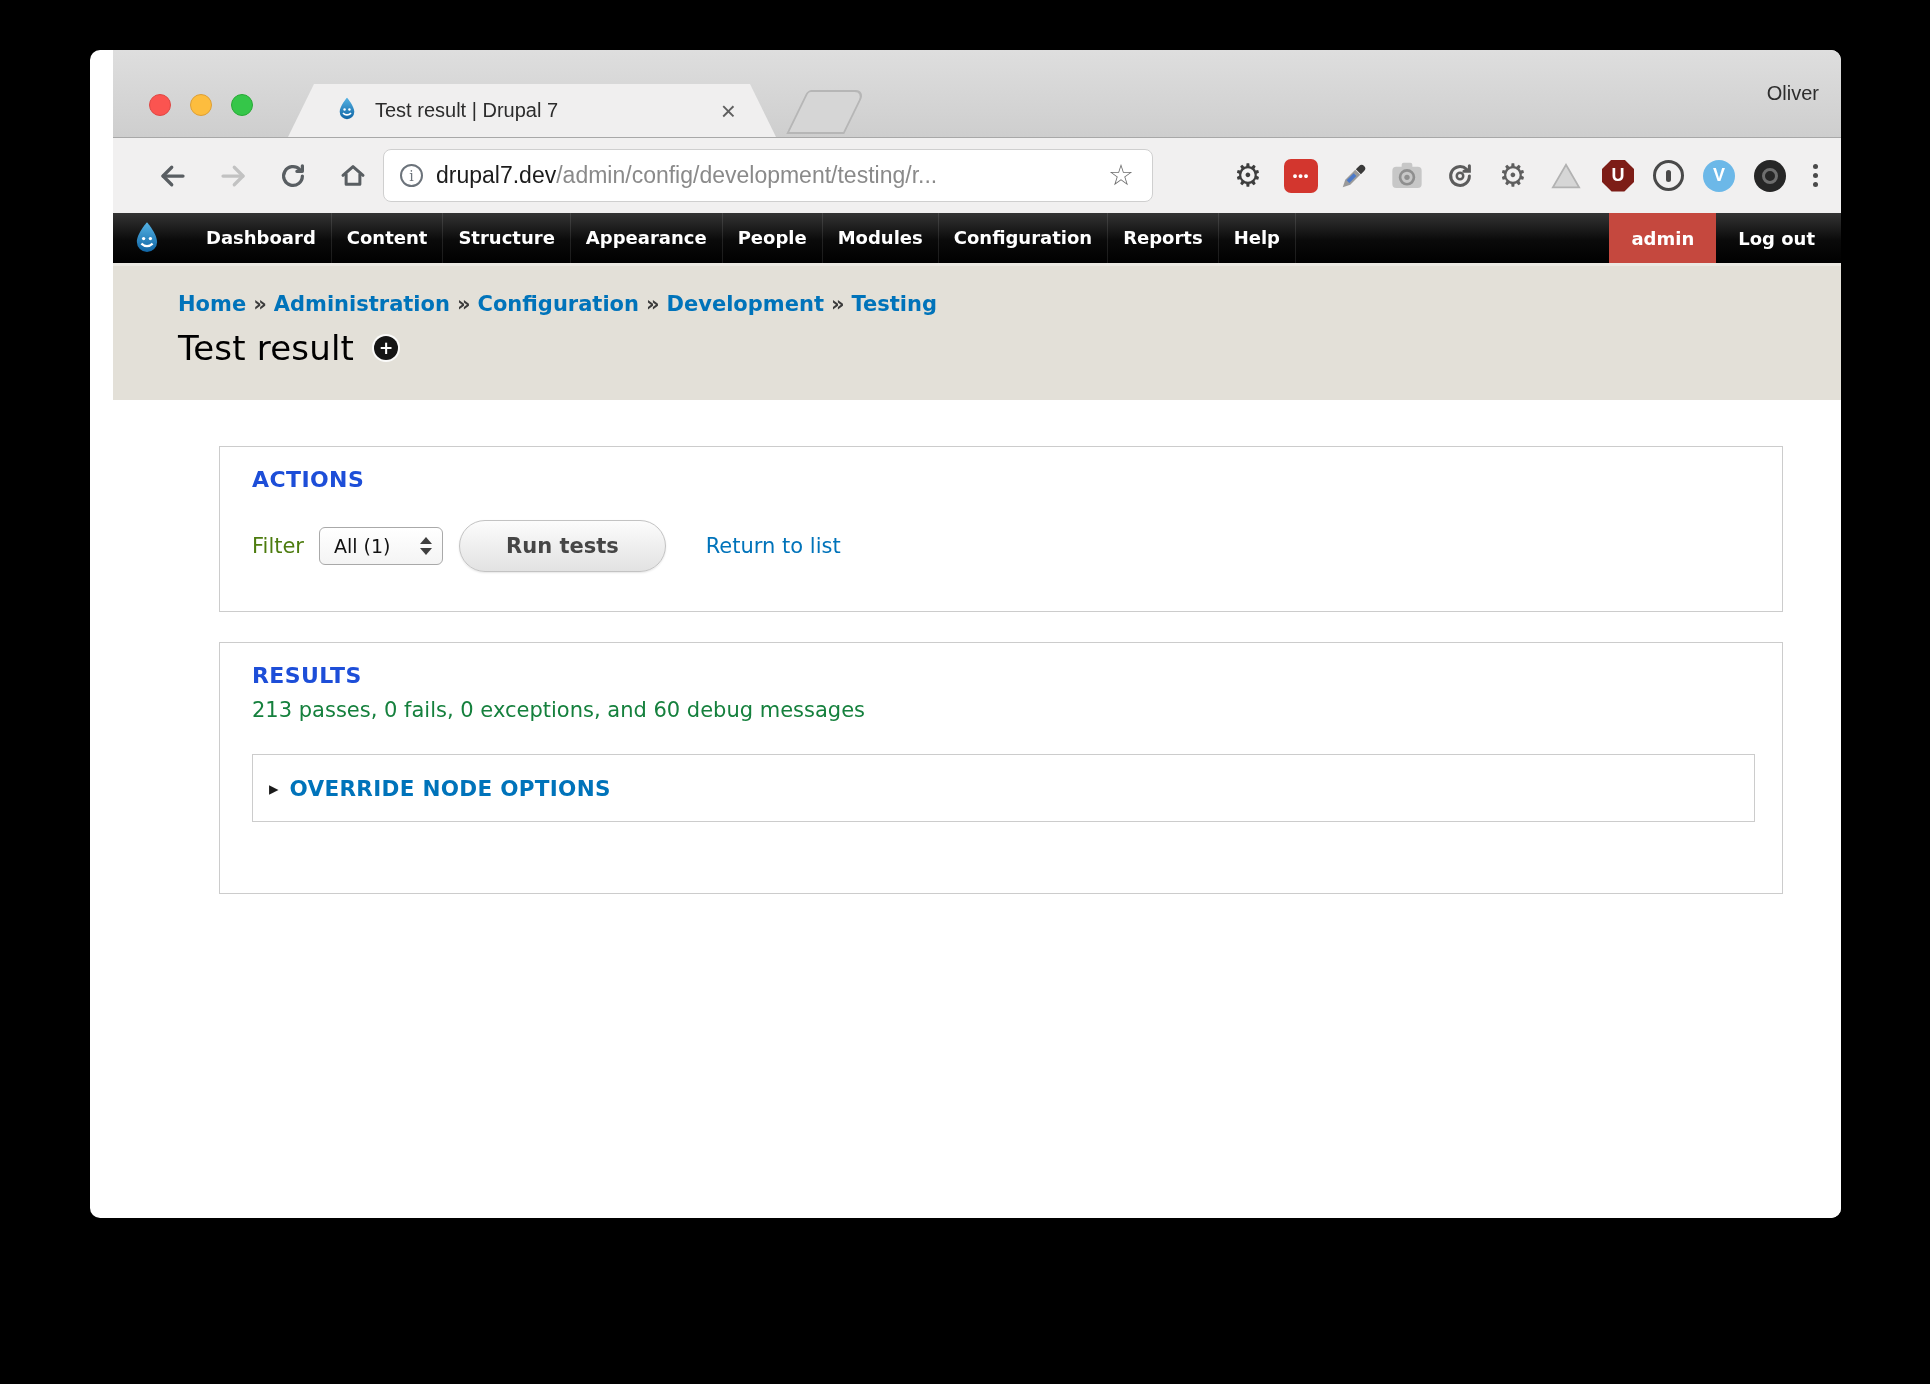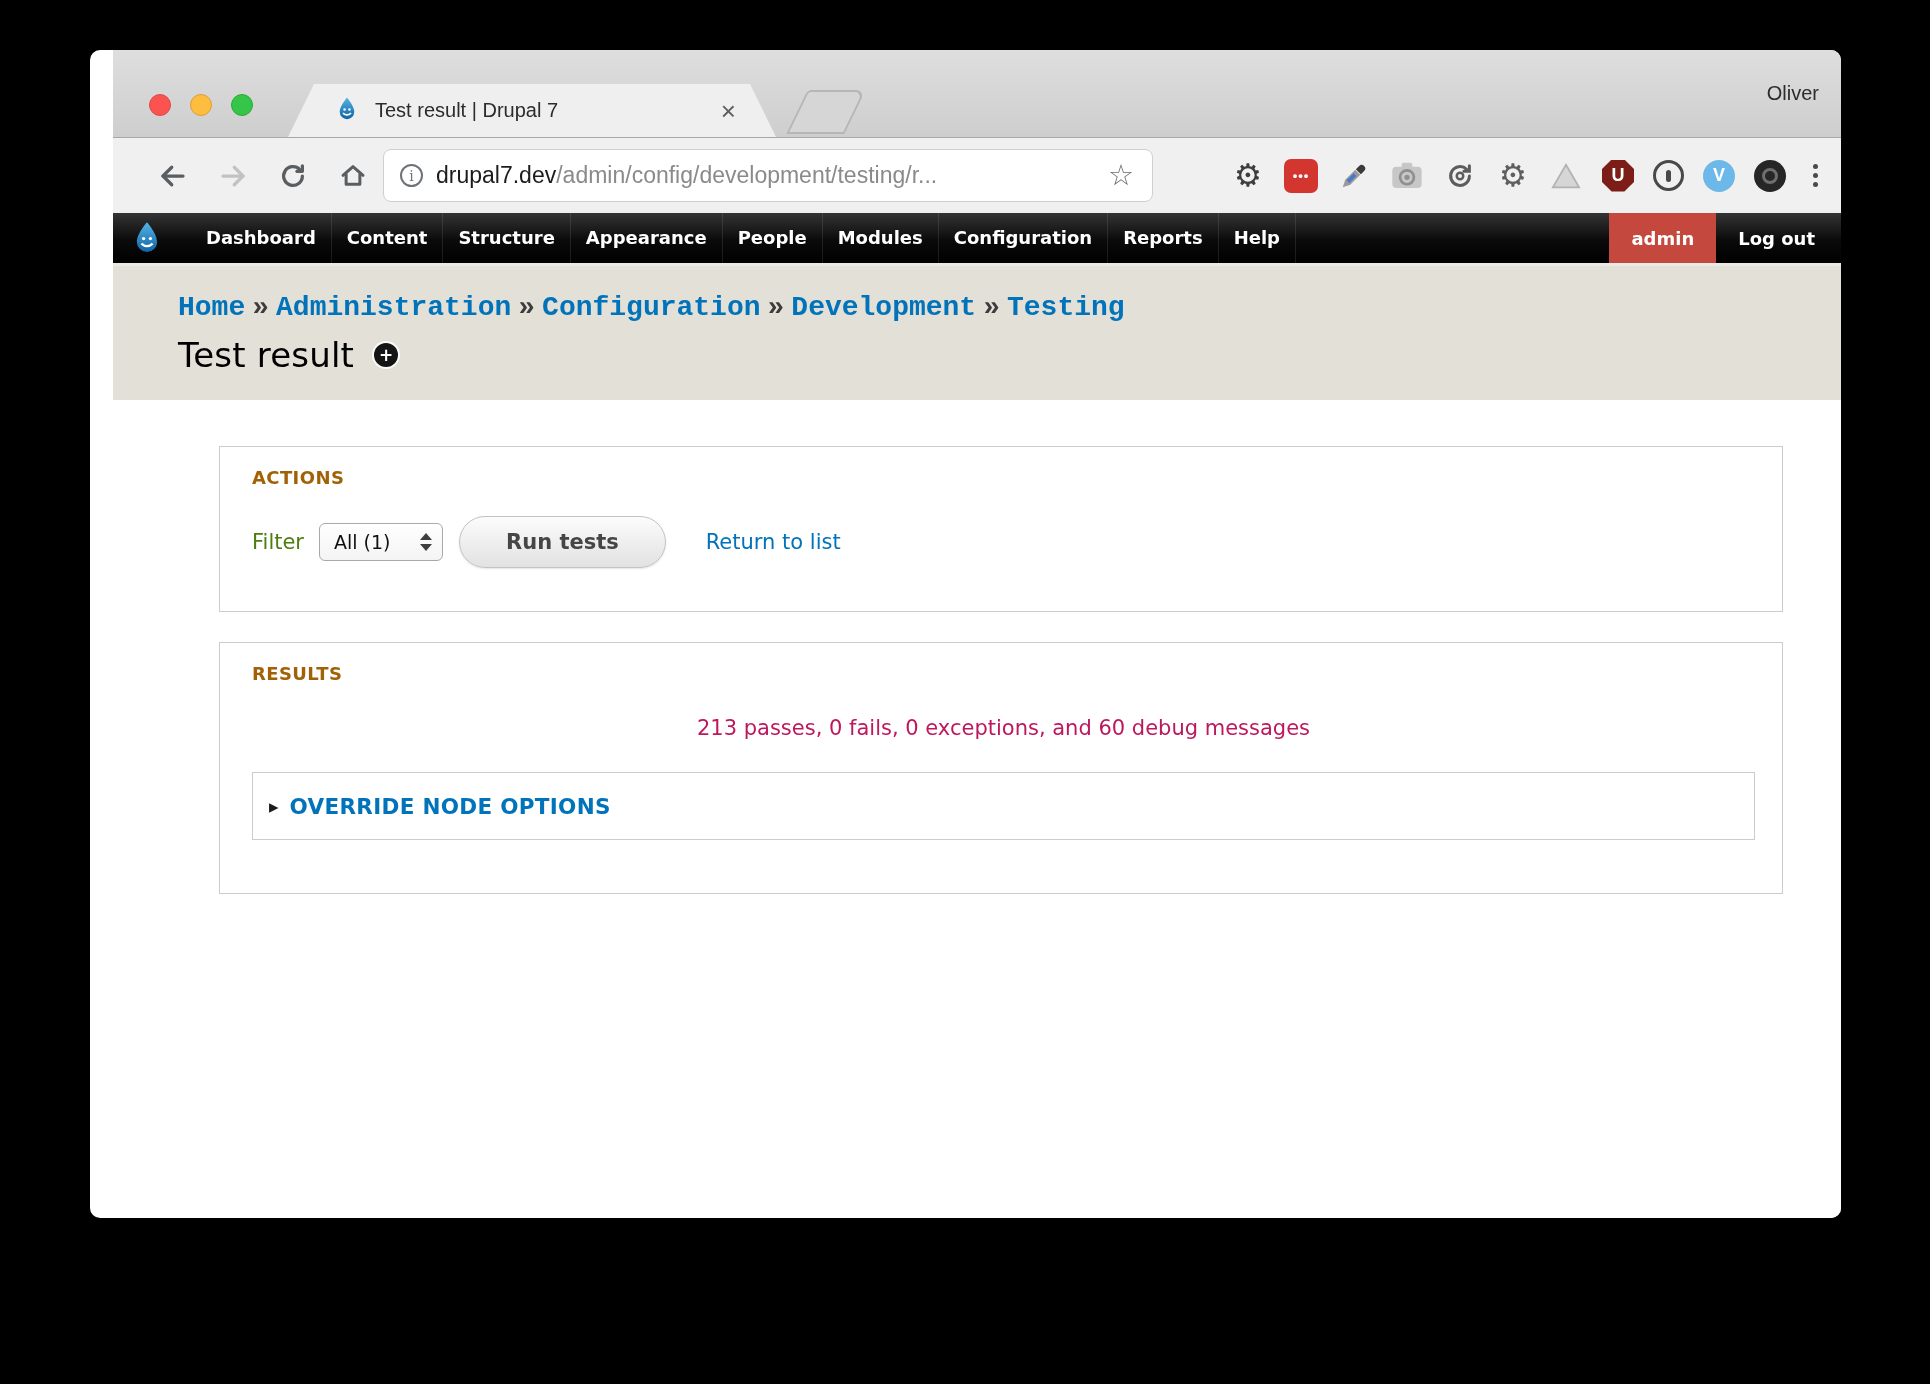--- a/index.html
+++ b/index.html
@@ -52,49 +52,49 @@
   
   .dtoolbar{height:53px;background:linear-gradient(#343434,#0a0a0a 55%,#000);border-bottom:3px solid #ebe9e3;box-sizing:border-box;display:flex;align-items:center;color:#fff;font-family:"DejaVu Sans","Liberation Sans",sans-serif;}
   .dlogo{margin-left:16px;display:flex;align-items:center;}
   .dmenu{display:flex;list-style:none;margin:0 0 0 26px;padding:0;}
   .dmenu li{padding:0 15px;font-weight:700;font-size:18px;border-right:1px solid rgba(255,255,255,0.10);line-height:50px;white-space:nowrap;text-align:center;}
   .duser{margin-left:auto;background:#c5483e;padding:0 22px;align-self:stretch;display:flex;align-items:center;font-weight:700;font-size:18px;}
   .dlogout{padding:0 26px 0 22px;font-weight:700;font-size:18px;}
 
   
   .pheader{height:134px;background:#e3e0d8;padding:0 0 0 65px;box-sizing:border-box;font-family:"DejaVu Sans","Liberation Sans",sans-serif;}
-  .breadcrumb{padding-top:26px;font-size:28px;font-weight:600;font-family:Liberation Mono, monospace;}
+  .breadcrumb{padding-top:26px;font-size:21px;font-weight:600;}
   .breadcrumb a{color:#0073ba;text-decoration:none;}
   .bc-sep{color:#3c3c3c;padding:0 7px;}
   .titlerow{margin-top:12px;display:flex;align-items:center;gap:20px;}
   .titlerow h1{margin:0;font-size:34px;font-weight:500;color:#000;letter-spacing:0.2px;}
   .help-plus{width:24px;height:24px;border-radius:50%;background:#151515;box-shadow:0 0 0 2px #fbfbfa;color:#fff;font-size:17px;font-weight:700;display:flex;align-items:center;justify-content:center;line-height:1;}
 
   
   .pcontent{background:#fff;height:816px;box-sizing:border-box;font-family:"DejaVu Sans","Liberation Sans",sans-serif;}
   .status{margin:67px 58px 0 106px;height:80px;background:#f8fff0;border:1px solid #bddb7a;display:flex;align-items:center;padding-left:28px;box-sizing:border-box;}
   .check{width:38px;height:38px;border-radius:50%;background:radial-gradient(circle at 35% 30%,#a8e973,#47b239 55%,#2f961f);border:1px solid #2a7d1a;position:relative;box-sizing:border-box;flex:none;}
   .check::after{content:"";position:absolute;left:9px;top:9px;width:17px;height:9px;border-left:4px solid #fff;border-bottom:4px solid #fff;transform:rotate(-50deg);}
   .status-text{margin-left:40px;font-size:21px;color:#294b00;font-weight:500;}
 
   .panel{margin:0 58px 0 106px;border:1px solid #ccc;box-sizing:border-box;padding:20px 27px 0 32px;background:#fff;}
   .panel.actions{margin-top:46px;height:166px;}
   .panel.results{margin-top:30px;height:252px;}
-  .legend{font-size:18px;font-weight:700;color:#a16207;letter-spacing:0.4px;}
+  .legend{font-size:22px;font-weight:700;color:#1d4ed8;letter-spacing:0.4px;}
   .actions-row{margin-top:28px;display:flex;align-items:center;}
   .filter-label{font-size:21px;font-weight:400;color:#4d7c0f;}
   .select{margin-left:15px;width:124px;height:38px;border:1px solid #a9a9a9;border-radius:6px;background:linear-gradient(#fff,#f4f4f4);display:flex;align-items:center;padding:0 10px 0 14px;box-sizing:border-box;}
   .select-value{font-size:19px;color:#111;flex:1;}
   .sel-arrows{display:flex;flex-direction:column;gap:4px;}
   .sel-arrows b{display:block;width:0;height:0;border-left:6px solid transparent;border-right:6px solid transparent;}
   .sel-arrows b.up{border-bottom:7px solid #3f3f3f;}
   .sel-arrows b.down{border-top:7px solid #3f3f3f;}
   .runbtn{margin-left:16px;height:52px;padding:0 46px;border-radius:26px;border:1px solid #c3c3c3;background:linear-gradient(#fcfcfc,#e2e2e2);font-size:21px;font-weight:600;color:#464646;display:flex;align-items:center;box-shadow:0 1px 2px rgba(0,0,0,0.10);font-family:inherit;}
   .return{margin-left:40px;font-size:21px;color:#0073ba;font-weight:500;text-decoration:none;}
-  .summary{margin-top:32px;font-size:21px;color:#be185d;font-weight:500;text-align:center;}
+  .summary{margin-top:10px;font-size:21px;color:#15803d;font-weight:500;}
   .collapsed{margin-top:32px;height:68px;border:1px solid #ccc;display:flex;align-items:center;padding-left:16px;box-sizing:border-box;}
   .tri{font-family:"DejaVu Sans",sans-serif;font-size:19px;color:#1a1a1a;line-height:1;}
   .collapsed-label{margin-left:11px;font-size:21.5px;font-weight:700;color:#0073ba;letter-spacing:0.3px;text-decoration:none;}
   .center{display:flex;align-items:center;justify-content:center;}
 </style>
 </head>
 <body>
 
 <div class="screen">
   <div class="window">

